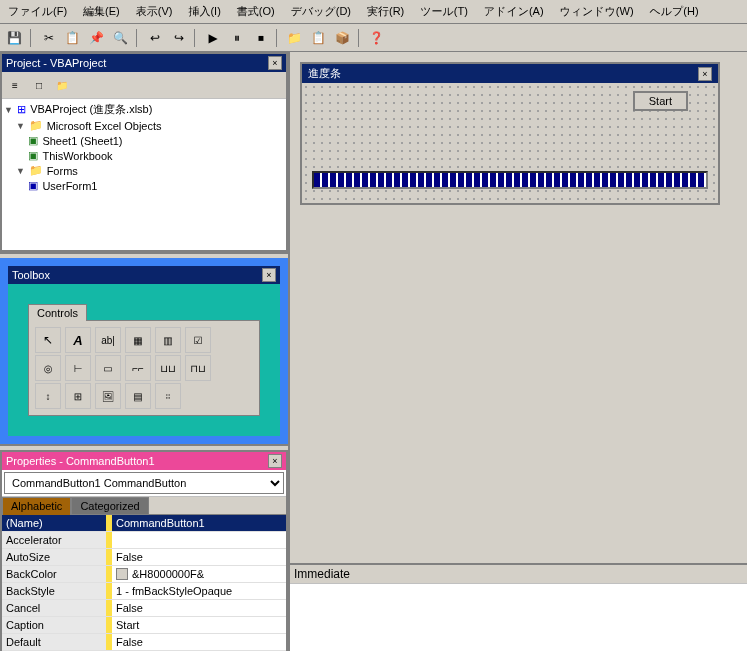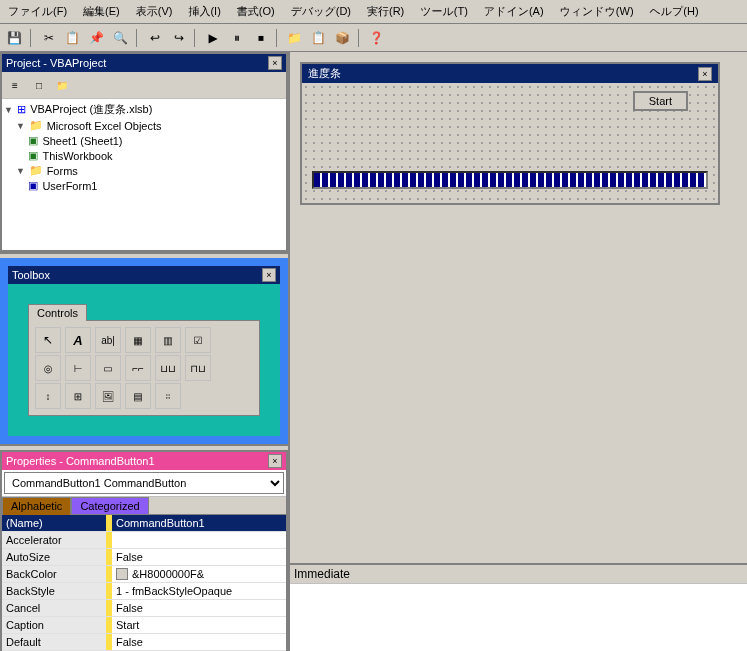--- a/index.html
+++ b/index.html
@@ -41,21 +41,21 @@
     .toolbox-grid { display: grid; grid-template-columns: repeat(6, 28px); gap: 2px; }
     .tool-btn { width: 26px; height: 26px; border: 1px solid #c0c0c0; background: #d4d0c8; display: flex; align-items: center; justify-content: center; cursor: pointer; font-size: 12px; }
 
     
     .properties-window { height: 220px; border: 2px solid #808080; background: white; display: flex; flex-direction: column; flex-shrink: 0; margin-top: 4px; }
     .props-titlebar { background: #ec4899; color: white; padding: 2px 4px; font-size: 11px; display: flex; justify-content: space-between; align-items: center; }
     .props-close { background: #d4d0c8; color: black; border: 1px solid #808080; width: 14px; height: 14px; font-size: 9px; display: flex; align-items: center; justify-content: center; cursor: pointer; }
     .props-object-row { display: flex; align-items: center; border-bottom: 1px solid #c0c0c0; padding: 2px; }
     .props-object-select { flex: 1; font-size: 11px; border: 1px solid #808080; padding: 3px; background: white; }
     .props-tabs { display: flex; border-bottom: 1px solid #808080; background: #d4d0c8; }
-    .props-tab { padding: 2px 8px; font-size: 11px; border: 1px solid #808080; border-bottom: none; cursor: pointer; background: #8b5cf6; }
+    .props-tab { padding: 2px 8px; font-size: 11px; border: 1px solid #808080; border-bottom: none; cursor: pointer; background: #737373; }
     .props-tab.active { background: #a16207; margin-bottom: -1px; z-index: 1; }
     .props-table { flex: 1; overflow-y: auto; font-size: 11px; }
     .props-row { display: flex; border-bottom: 1px solid #e0e0e0; }
     .props-row.selected { background: #0a246a; color: white; }
     .props-key { width: 110px; padding: 2px 4px; border-right: 6px solid #fde047; background: #e8e8e8; flex-shrink: 0; }
     .props-row.selected .props-key { background: #0a246a; }
     .props-val { flex: 1; padding: 2px 4px; background: white; display: flex; align-items: center; gap: 4px; }
     .props-row.selected .props-val { background: #0a246a; color: white; }
     .color-swatch { width: 12px; height: 12px; border: 1px solid #808080; flex-shrink: 0; }
 

